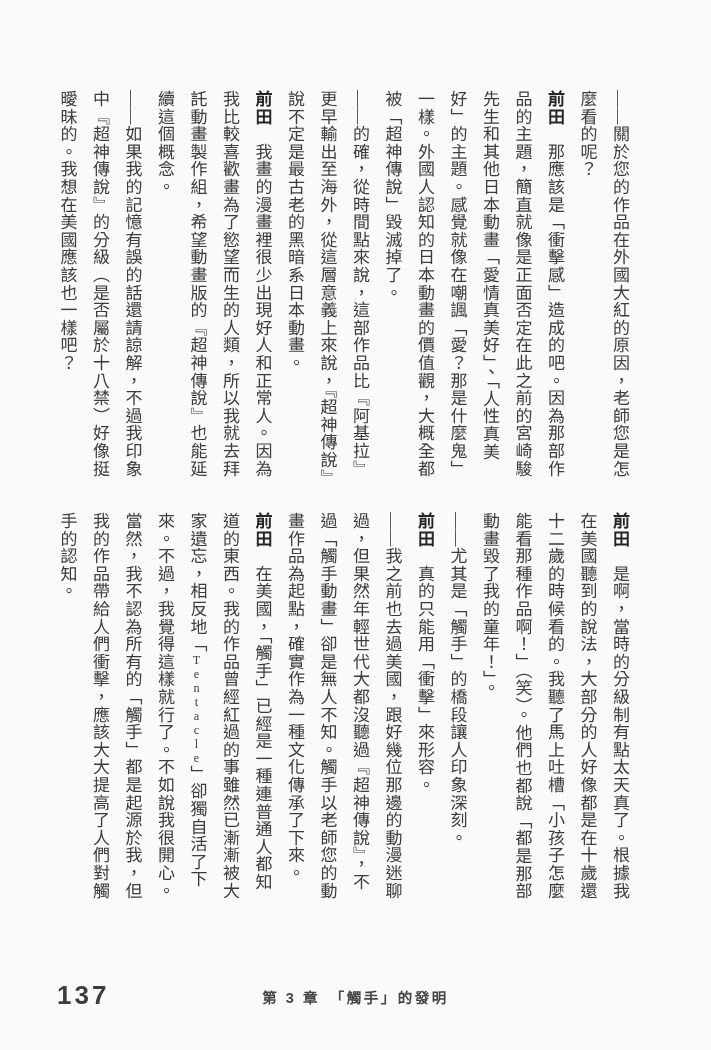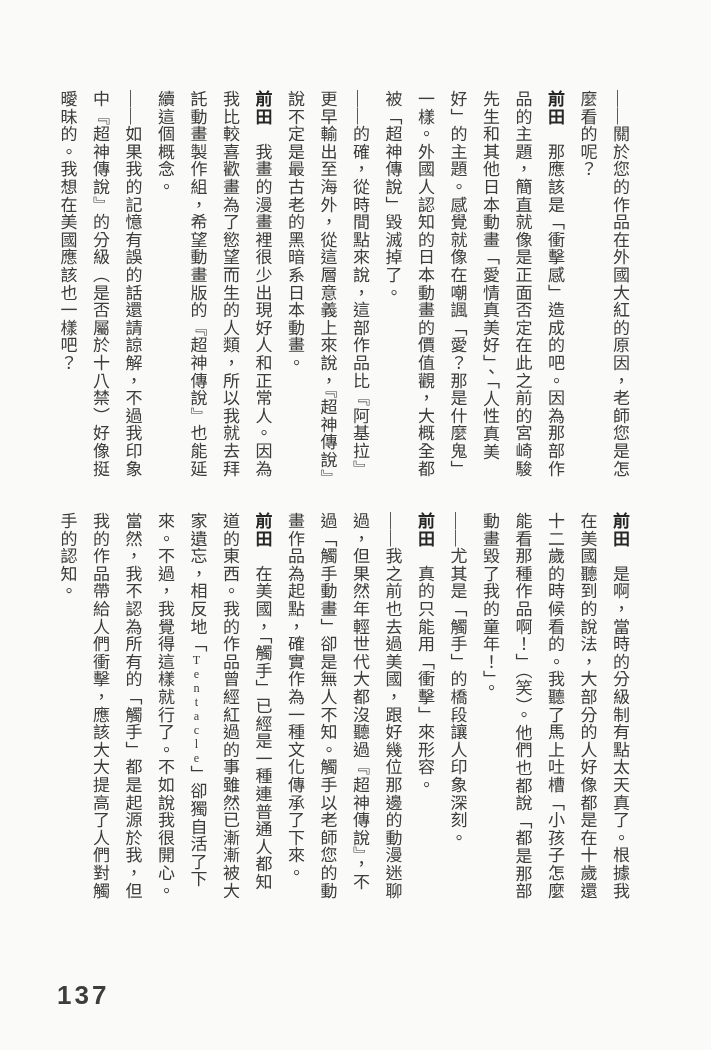--- a/index.html
+++ b/index.html
@@ -87,14 +87,15 @@
   <div class="vblock vblock-bottom">
       <p class="para"><strong class="speaker">前田</strong>　是啊，當時的分級制有點太天真了。根據我在美國聽到的說法，大部分的人好像都是在十歲還十二歲的時候看的。我聽了馬上吐槽「小孩子怎麼能看那種作品啊！」（笑）。他們也都說「都是那部動畫毀了我的童年！」。</p>
       <p class="para">——尤其是「觸手」的橋段讓人印象深刻。</p>
       <p class="para"><strong class="speaker">前田</strong>　真的只能用「衝擊」來形容。</p>
       <p class="para">——我之前也去過美國，跟好幾位那邊的動漫迷聊過，但果然年輕世代大都沒聽過『超神傳說』，不過「觸手動畫」卻是無人不知。觸手以老師您的動畫作品為起點，確實作為一種文化傳承了下來。</p>
       <p class="para"><strong class="speaker">前田</strong>　在美國，「觸手」已經是一種連普通人都知道的東西。我的作品曾經紅過的事雖然已漸漸被大家遺忘，相反地「<span class="latin-upright">Tentacle</span>」卻獨自活了下來。不過，我覺得這樣就行了。不如說我很開心。當然，我不認為所有的「觸手」都是起源於我，但我的作品帶給人們衝擊，應該大大提高了人們對觸手的認知。</p>
     </div>
 
   <div class="footer-page-number">137</div>
 
+  <div class="footer-chapter">第 3 章　「觸手」的發明</div>
 
 </div>
 
 </body></html>

